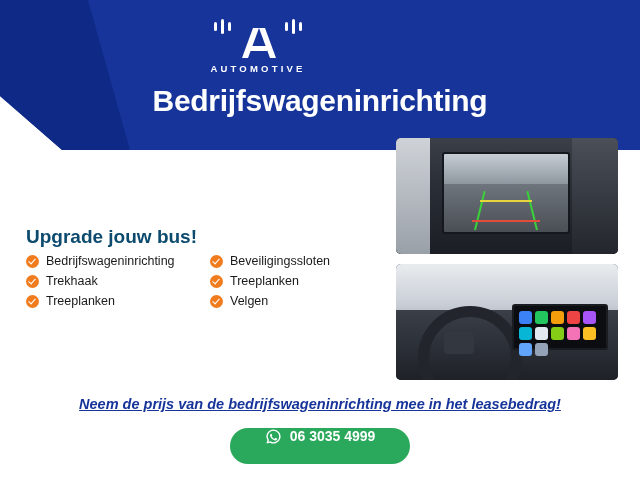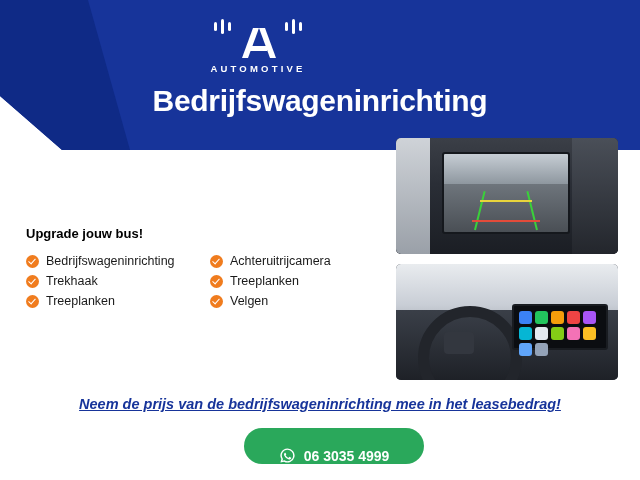--- a/index.html
+++ b/index.html
@@ -74,23 +74,23 @@
     font-size: 30px;
     font-weight: bold;
     letter-spacing: -0.3px;
   }
 
   
   .upgrade-title {
     position: absolute;
     left: 26px;
     top: 226px;
-    font-size: 13px;
-    font-weight: bold;
-    color: #000000;
+    font-size: 19px;
+    font-weight: bold;
+    color: #0c4a6e;
   }
   .features {
     position: absolute;
     left: 26px;
     top: 254px;
     width: 350px;
     display: flex;
     gap: 18px;
   }
   .feature-col {
@@ -261,29 +261,29 @@
     width: 640px;
     text-align: center;
     font-size: 14.5px;
     font-style: italic;
     font-weight: bold;
     color: #17349a;
     text-decoration: underline;
   }
   .cta-button {
     position: absolute;
-    left: 244px;
+    left: 230px;
     top: 428px;
     width: 180px;
     height: 36px;
     background: #2aa85b;
     border-radius: 18px;
     color: #ffffff;
     display: flex;
-    align-items: flex-end;
+    align-items: flex-start;
     justify-content: center;
     gap: 8px;
     font-size: 14px;
     font-weight: bold;
     cursor: pointer;
   }
   .wa-icon { width: 17px; height: 17px; }
 </style>
 </head>
 <body>
@@ -326,21 +326,21 @@
         <span>Trekhaak</span>
       </div>
       <div class="feature-item">
         <span class="check-icon"></span>
         <span>Treeplanken</span>
       </div>
     </div>
     <div class="feature-col">
       <div class="feature-item">
         <span class="check-icon"></span>
-        <span>Achteruitrijcamera</span>
+        <span>Beveiligingssloten</span>
       </div>
       <div class="feature-item">
         <span class="check-icon"></span>
         <span>Treeplanken</span>
       </div>
       <div class="feature-item">
         <span class="check-icon"></span>
         <span>Velgen</span>
       </div>
     </div>

